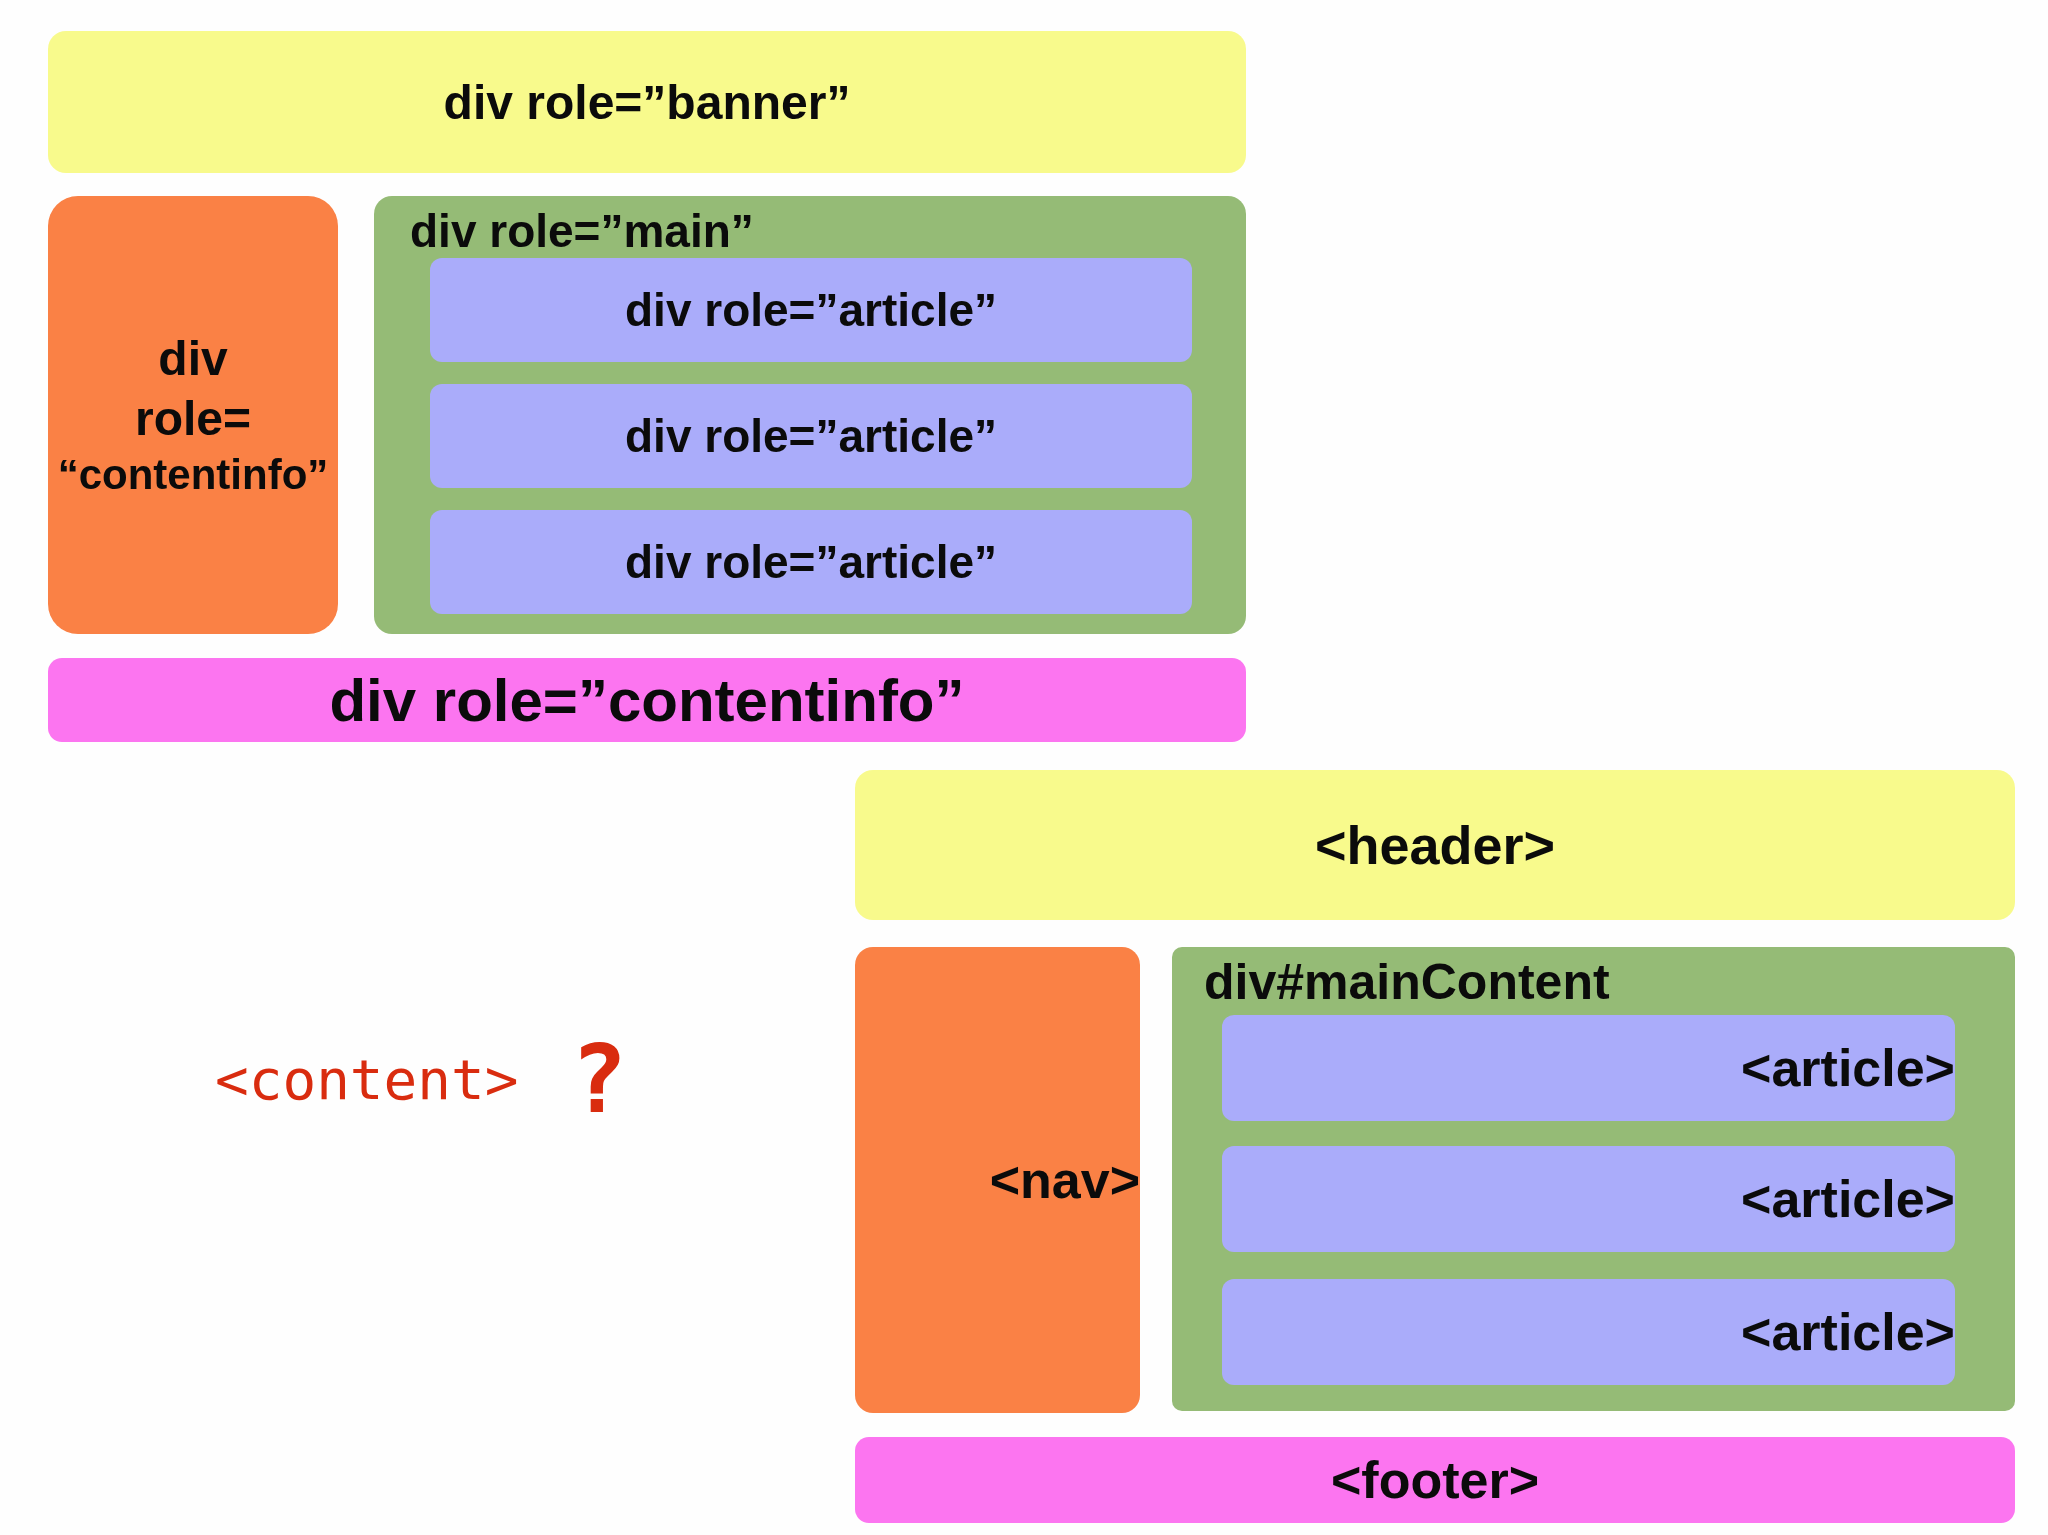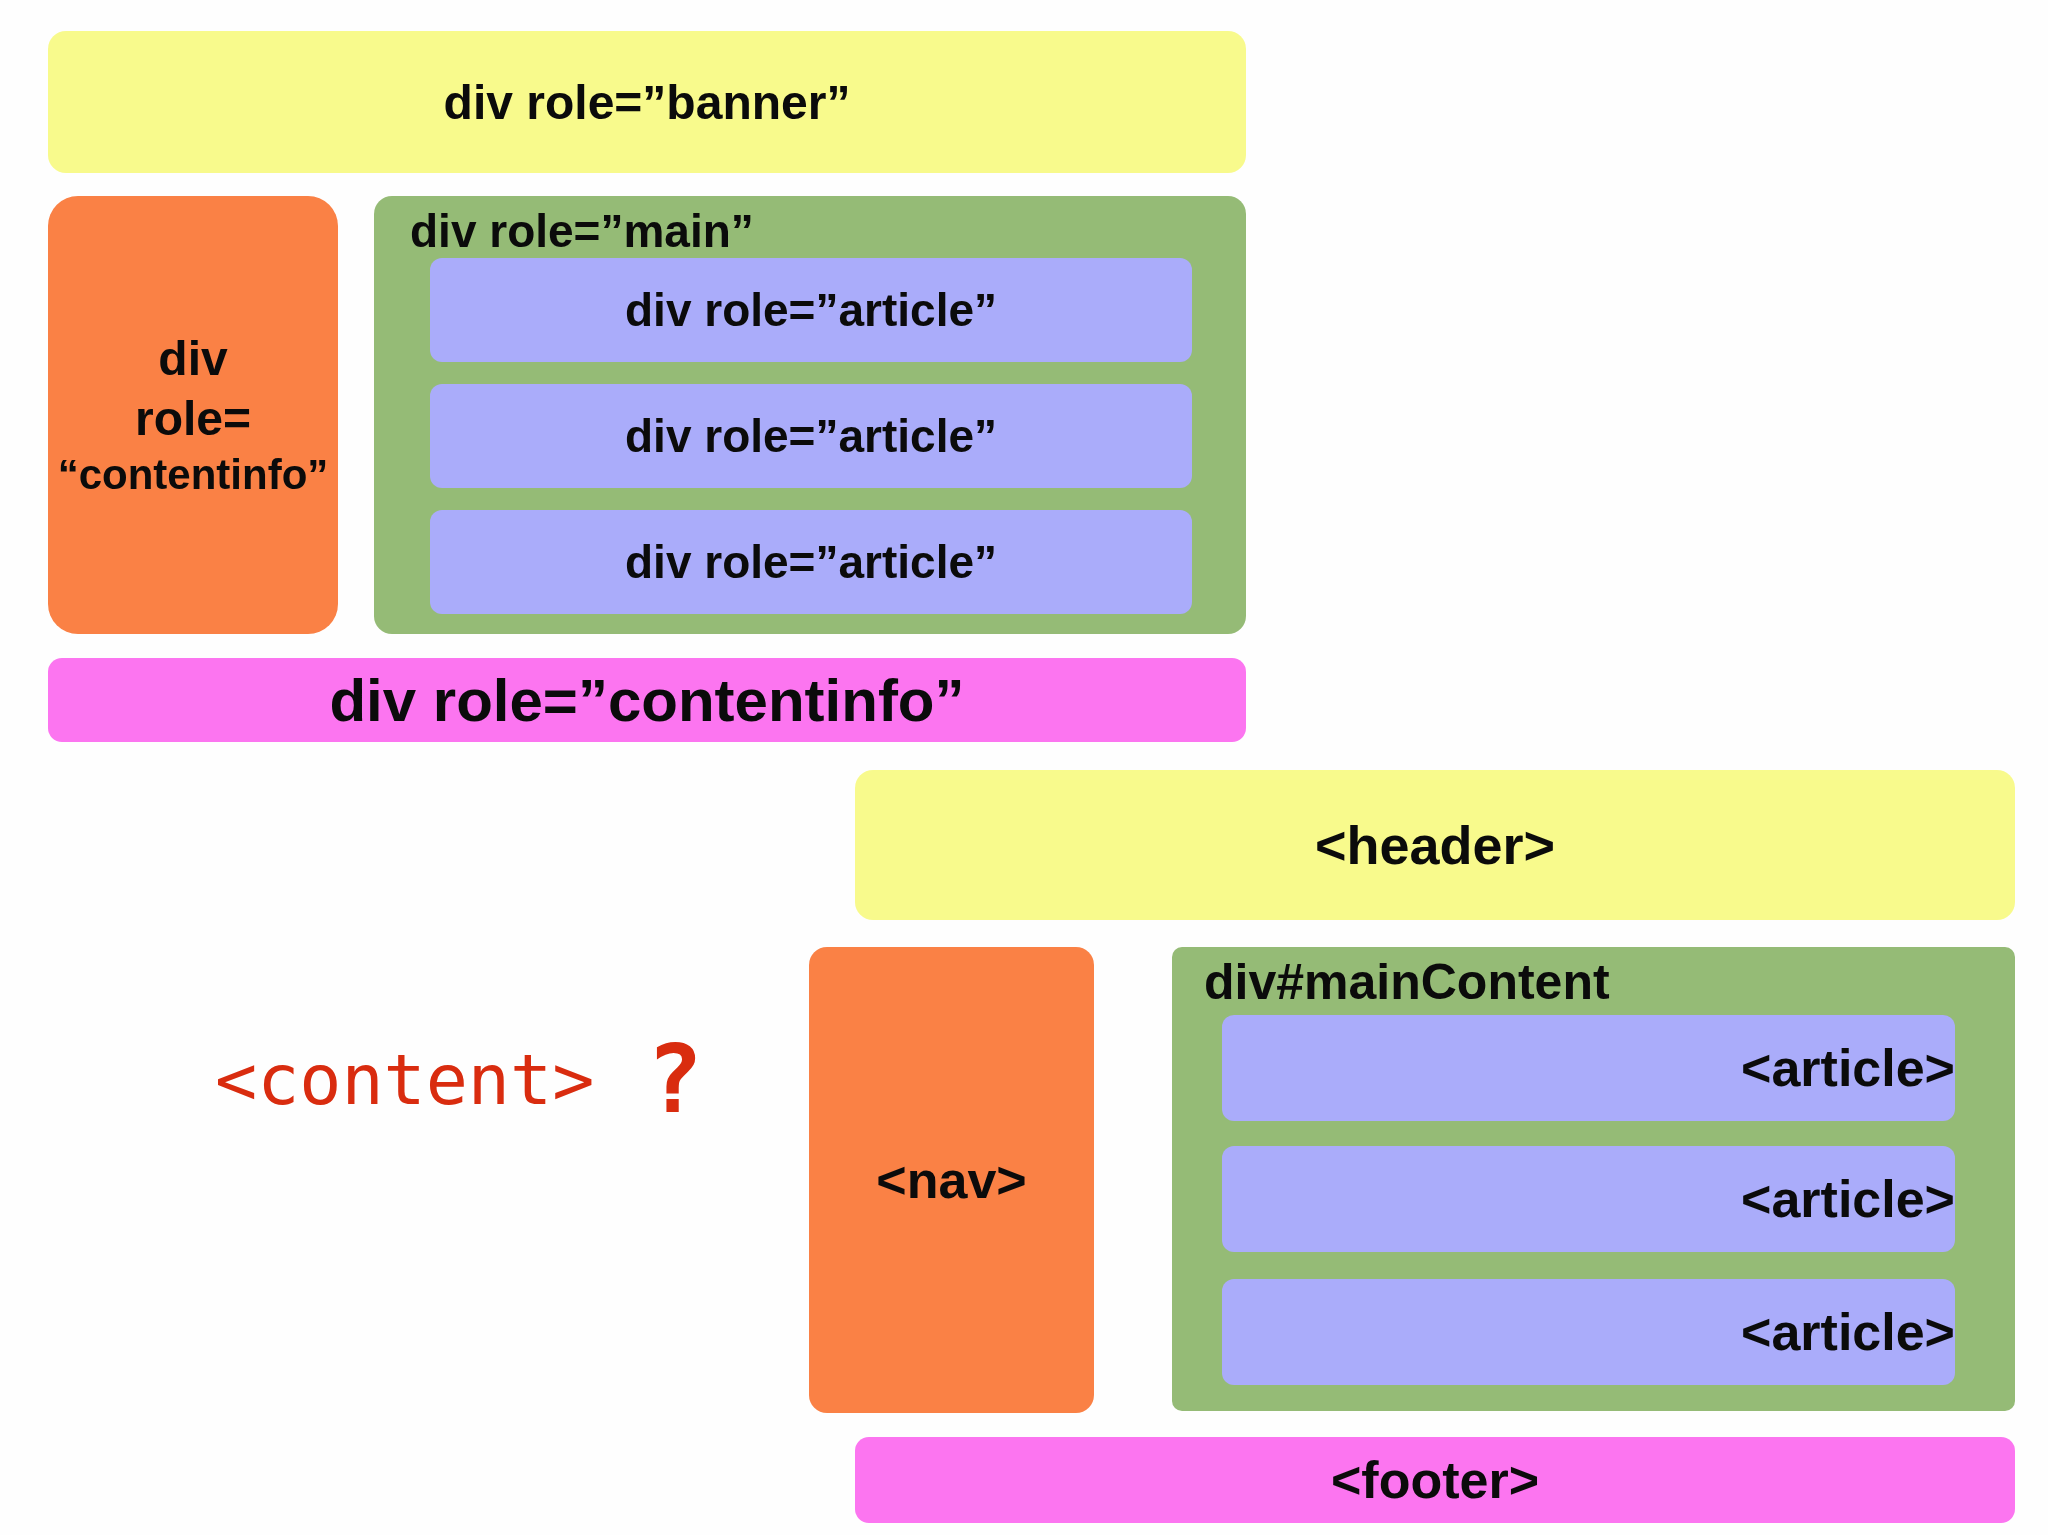--- a/index.html
+++ b/index.html
@@ -74,41 +74,42 @@
     position: absolute;
     left: 215px; top: 1025px;
     display: flex;
     align-items: center;
     gap: 52px;
     color: var(--red);
     white-space: nowrap;
   }
   .annotation .tag {
     font-family: "DejaVu Sans Mono", monospace;
-    font-size: 70px;
+    font-size: 56px;
     font-weight: 400;
   }
   .annotation .qmark {
     font-family: "DejaVu Sans Mono", monospace;
     font-size: 94px;
     font-weight: 700;
   }
 
   
   .d2-header {
     left: 855px; top: 770px; width: 1160px; height: 150px;
     background: var(--yellow);
     border-radius: 18px;
     font-size: 54px;
   }
   .d2-nav {
-    left: 809px; top: 947px; width: 285px; height: 466px;
+    left: 855px; top: 947px; width: 285px; height: 466px;
     background: var(--orange);
     border-radius: 18px;
     font-size: 52px;
+    justify-content: flex-end;
   }
   .d2-main {
     left: 1172px; top: 947px; width: 843px; height: 464px;
     background: var(--green);
     border-radius: 10px;
     padding-left: 8px;
   }
   .d2-main-label {
     position: absolute;
     left: 32px; top: 6px;

